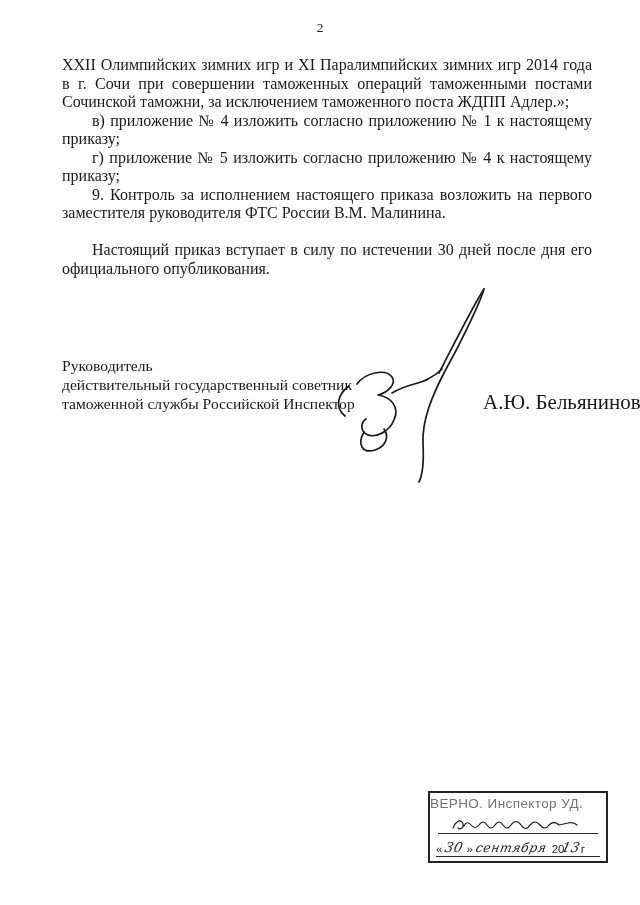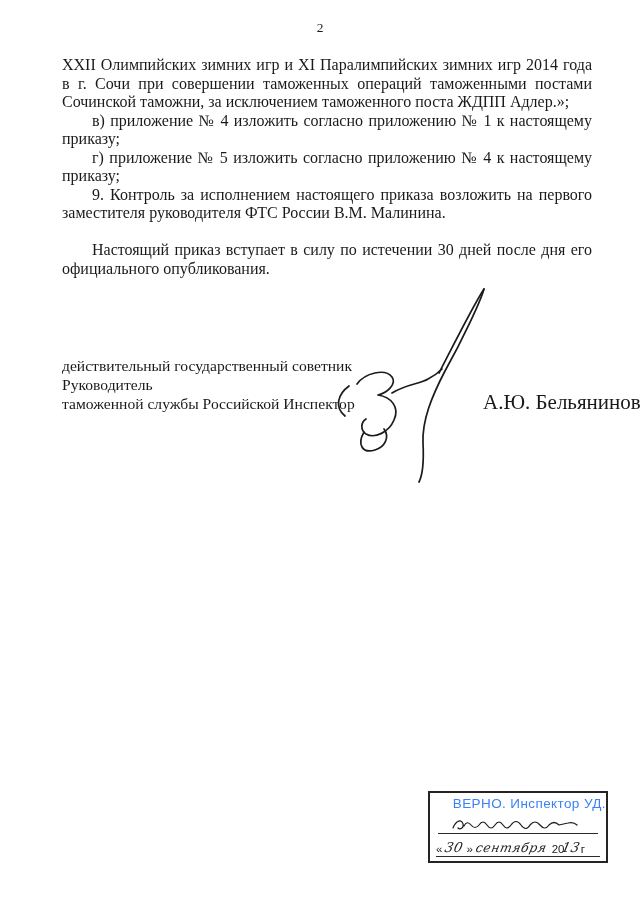--- a/index.html
+++ b/index.html
@@ -47,23 +47,23 @@
   .stamp {
     position:absolute; top:791px; left:428px;
     width:180px; height:72px;
     border:2px solid #242424;
     box-sizing:border-box;
     background:rgba(255,255,255,0);
     font-family:"Liberation Sans","DejaVu Sans",sans-serif;
   }
   .stamp-title {
     position:absolute; top:3px; left:0; right:0;
-    text-align:right;
+    text-align:left;
     font-size:13.5px; letter-spacing:0.4px;
-    color:#3b82f6; white-space:nowrap;
+    color:#737373; white-space:nowrap;
   }
   .stamp-sig-row {
     position:absolute; top:20px; left:8px; right:8px; height:20px;
     border-bottom:1.5px solid #2a2a2a;
   }
   .stamp-sig-svg { position:absolute; left:12px; top:2px; width:130px; height:18px; }
   .stamp-sig-svg path { stroke-width:1.2; }
   .stamp-date-row {
     position:absolute; left:6px; right:6px; bottom:4px; height:18px;
     border-bottom:1.5px solid #2a2a2a;
@@ -93,22 +93,22 @@
 
   <div class="body-text">
     <p class="para">XXII Олимпийских зимних игр и XI Паралимпийских зимних игр 2014 года в г. Сочи при совершении таможенных операций таможенными постами Сочинской таможни, за исключением таможенного поста ЖДПП Адлер.»;</p>
     <p class="para indent">в) приложение № 4 изложить согласно приложению № 1 к настоящему приказу;</p>
     <p class="para indent">г) приложение № 5 изложить согласно приложению № 4 к настоящему приказу;</p>
     <p class="para indent">9. Контроль за исполнением настоящего приказа возложить на первого заместителя руководителя ФТС России В.М. Малинина.</p>
     <p class="para indent gap">Настоящий приказ вступает в силу по истечении 30 дней после дня его официального опубликования.</p>
   </div>
 
   <div class="sig-block">
+    <div>Руководитель</div>
     <div>действительный государственный советник</div>
-    <div>Руководитель</div>
     <div>таможенной службы Российской Инспектор</div>
   </div>
 
   <div class="signer">А.Ю. Бельянинов</div>
 
   <svg class="flourish" viewBox="0 0 170 205" aria-hidden="true">
     <path d="M16,103 C5,111 1,124 12,133"></path>
     <path d="M24,101 C32,90 52,85 59,94 C64,101 54,110 45,112 C58,114 67,124 61,137 C56,149 42,156 33,151 C27,147 28,139 33,136"></path>
     <path d="M31,149 C24,161 29,171 42,167 C52,164 57,154 51,146"></path>
     <path d="M59,110 C74,101 87,101 95,96 C101,93 105,90 109,86"></path>

